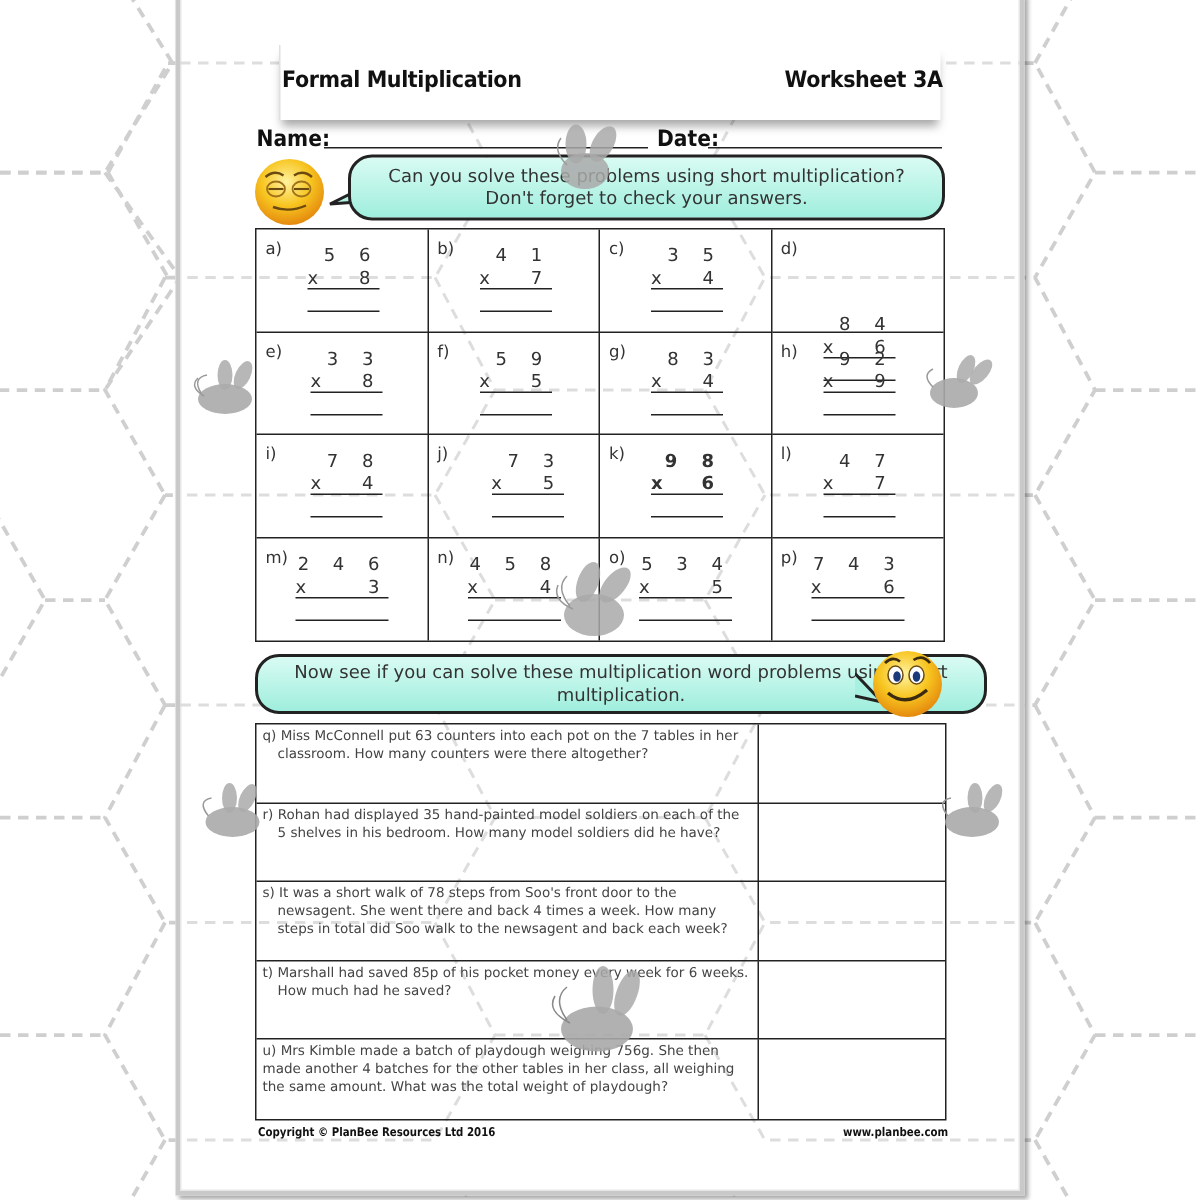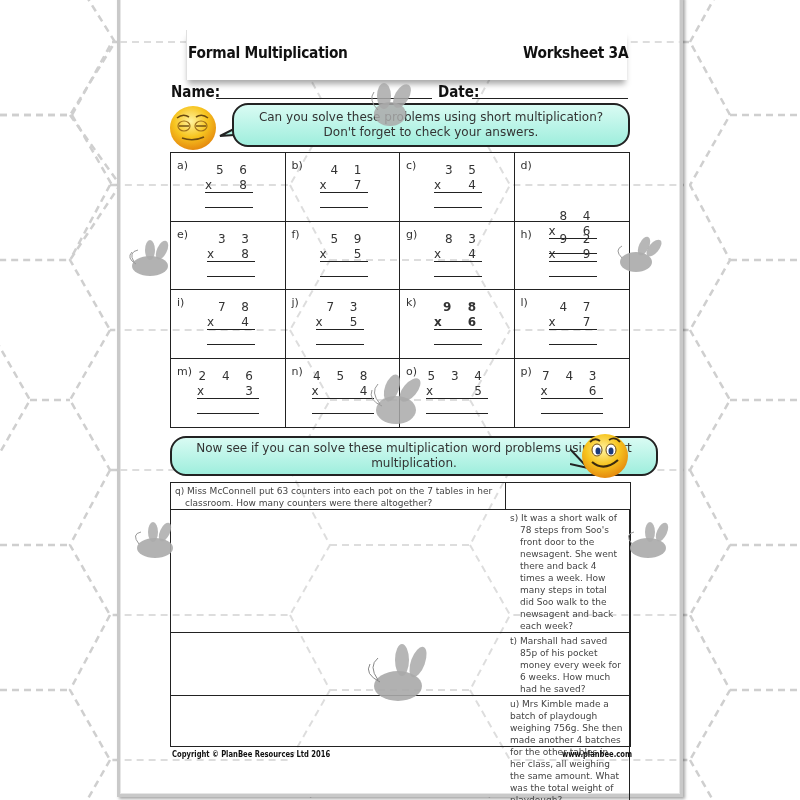--- a/index.html
+++ b/index.html
@@ -274,21 +274,21 @@
       <div class="top">7 8</div>
       <div class="mul">
           <span>x</span>
           <span>4</span>
         </div>
       <div class="ans"></div>
     </div>
   </div>
   <div class="cell">
     <span class="cell-label">j)</span>
-    <div class="sum" style="left:30px;">
+    <div class="sum" style="left:42px;">
       <div class="top">7 3</div>
       <div class="mul">
           <span>x</span>
           <span>5</span>
         </div>
       <div class="ans"></div>
     </div>
   </div>
   <div class="cell">
     <span class="cell-label">k)</span>
@@ -382,20 +382,23 @@
   <ellipse cx="18" cy="19" rx="2.5" ry="3.5" fill="#1a3a7a"></ellipse>
   <ellipse cx="31" cy="19" rx="2.5" ry="3.5" fill="#1a3a7a"></ellipse>
   <path d="M12 30 Q24 40 38 28" stroke="#3a2a10" stroke-width="2.2" fill="none"></path>
 </svg>
 
 <div class="wtable">
   <div class="wq">
     <span class="indent"><span>q)</span> <span>Miss McConnell put 63 counters into each pot on the 7 tables in her classroom. How many counters were there altogether?</span></span>
   </div>
   <div class="wa"></div>
+  <div class="wq">
+    <span class="indent"><span>r)</span> <span>Rohan had displayed 35 hand-painted model soldiers on each of the 5 shelves in his bedroom. How many model soldiers did he have?</span></span>
+  </div>
   <div class="wa"></div>
   <div class="wq">
     <span class="indent"><span>s)</span> <span>It was a short walk of 78 steps from Soo's front door to the newsagent. She went there and back 4 times a week. How many steps in total did Soo walk to the newsagent and back each week?</span></span>
   </div>
   <div class="wa"></div>
   <div class="wq">
     <span class="indent"><span>t)</span> <span>Marshall had saved 85p of his pocket money every week for 6 weeks. How much had he saved?</span></span>
   </div>
   <div class="wa"></div>
   <div class="wq">

